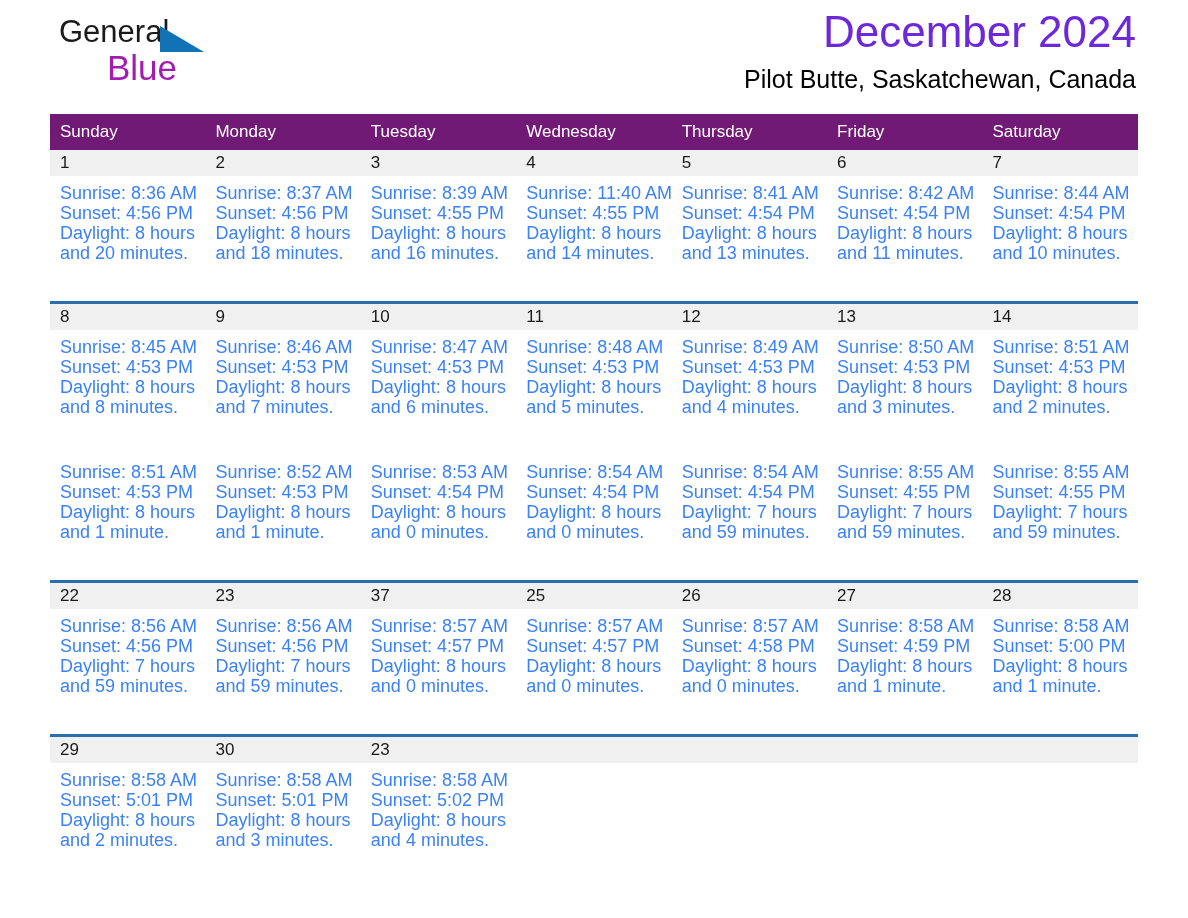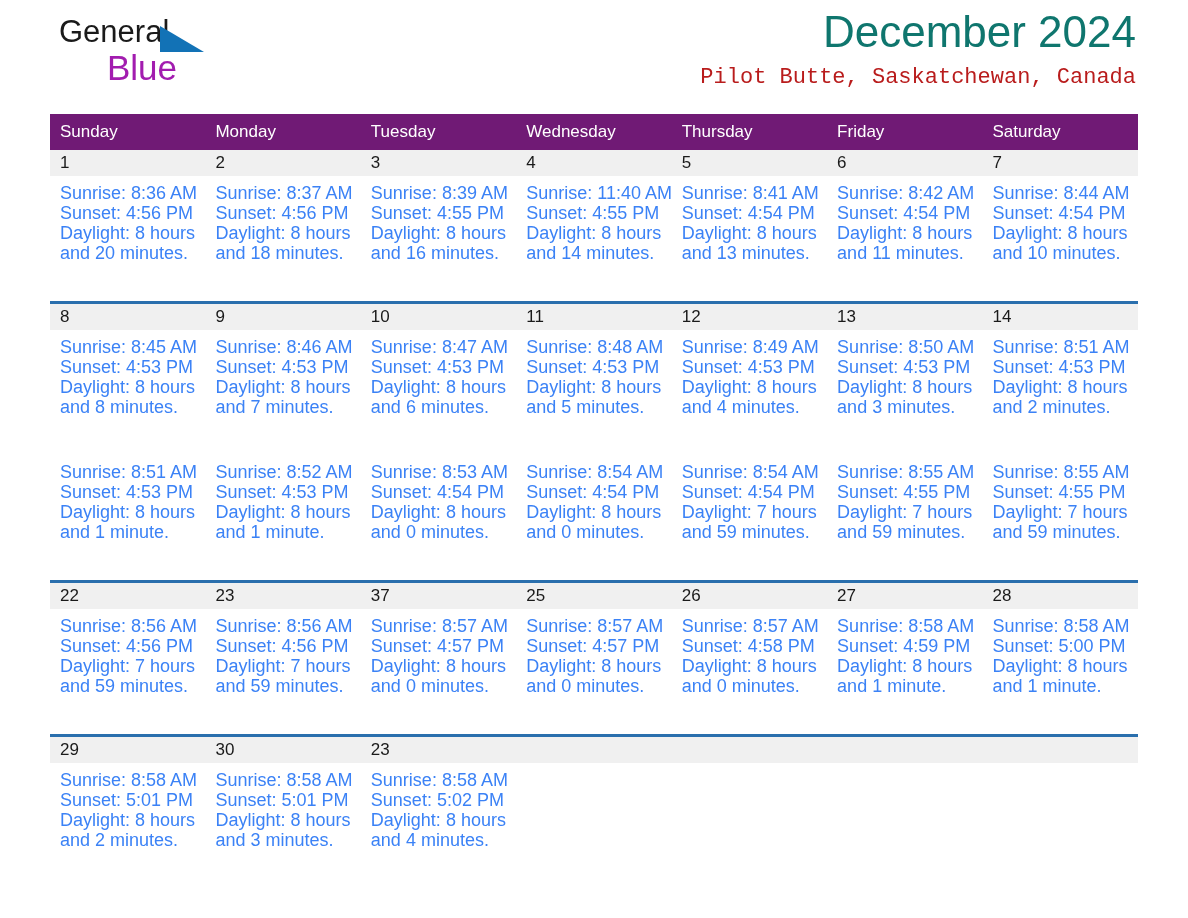--- a/index.html
+++ b/index.html
@@ -67,32 +67,31 @@
 
   .titles {
     position: absolute;
     right: 2px;
     top: 8px;
     text-align: right;
   }
   .month-title {
     font-size: 44px;
     font-weight: 400;
-    color: #0f766e;
+    color: #6d28d9;
     line-height: 1.08;
     white-space: nowrap;
   }
   .location-title {
-    font-size: 22px;
+    font-size: 25px;
     font-weight: 400;
-    color: #b91c1c;
+    color: #000000;
     line-height: 1.25;
     margin-top: 8px;
     white-space: nowrap;
-    font-family: Liberation Mono, monospace;
   }
 
   
   .calendar {
     width: 1088px;
     border-collapse: collapse;
     table-layout: fixed;
   }
   .calendar thead th {
     background: #701a75;

